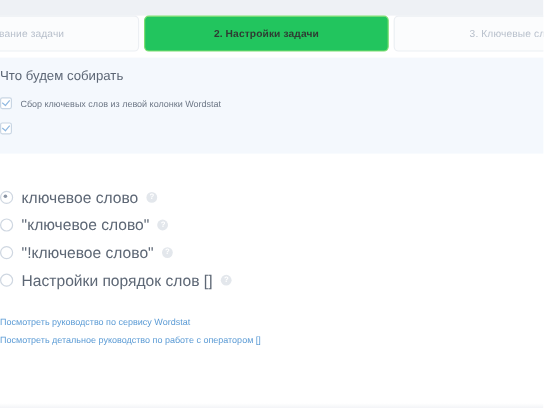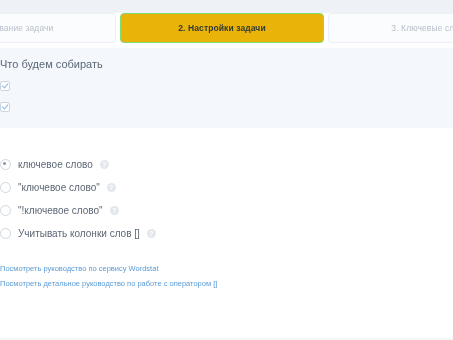--- a/index.html
+++ b/index.html
@@ -55,21 +55,21 @@
     white-space: nowrap;
     overflow: hidden;
   }
   .tab.inactive {
     background: #fbfcfd;
     color: #b7bfcb;
     border: 1px solid #eceff3;
     box-sizing: border-box;
   }
   .tab.active {
-    background: #eab308;
+    background: #22c55e;
     color: #2f3b33;
     font-weight: bold;
     border: 1px solid #7ede72;
     box-sizing: border-box;
   }
 
   
   .info-panel {
     position: absolute;
     left: -88px;
@@ -151,21 +151,21 @@
     content: "";
     position: absolute;
     left: 2px;
     top: 2px;
     width: 3px;
     height: 3px;
     border-radius: 50%;
     background: #8a94a3;
   }
   .option-label {
-    font-size: 10px;
+    font-size: 13px;
     color: #5d6775;
     margin-right: 7px;
     text-align: right;
   }
   .help-icon {
     width: 9px;
     height: 9px;
     border-radius: 50%;
     background: #e3e7ec;
     color: #ffffff;
@@ -222,20 +222,21 @@
     <div class="tab inactive">
       <span>3. Ключевые слова</span>
     </div>
   </div>
 
   <div class="info-panel">
     <div class="info-title">Что будем собирать</div>
     <ul class="info-list">
       <li class="info-item">
         <span class="check-box"></span>
+        <span>Сбор ключевых слов из левой колонки Wordstat</span>
       </li>
       <li class="info-item">
         <span class="check-box"></span>
       </li>
     </ul>
   </div>
 
   <div class="options">
     <div class="option-row">
       <span class="radio checked"></span>
@@ -247,21 +248,21 @@
       <span class="option-label">"ключевое слово"</span>
       <span class="help-icon">?</span>
     </div>
     <div class="option-row">
       <span class="radio"></span>
       <span class="option-label">"!ключевое слово"</span>
       <span class="help-icon">?</span>
     </div>
     <div class="option-row">
       <span class="radio"></span>
-      <span class="option-label">Учитывать колонки слов []</span>
+      <span class="option-label">Настройки порядок слов []</span>
       <span class="help-icon">?</span>
     </div>
   </div>
 
   <div class="links">
     <a class="doc-link" href="#">Посмотреть руководство по сервису Wordstat</a>
     <a class="doc-link" href="#">Посмотреть детальное руководство по работе с оператором []</a>
   </div>
 
   <div class="bottom-edge"></div>

